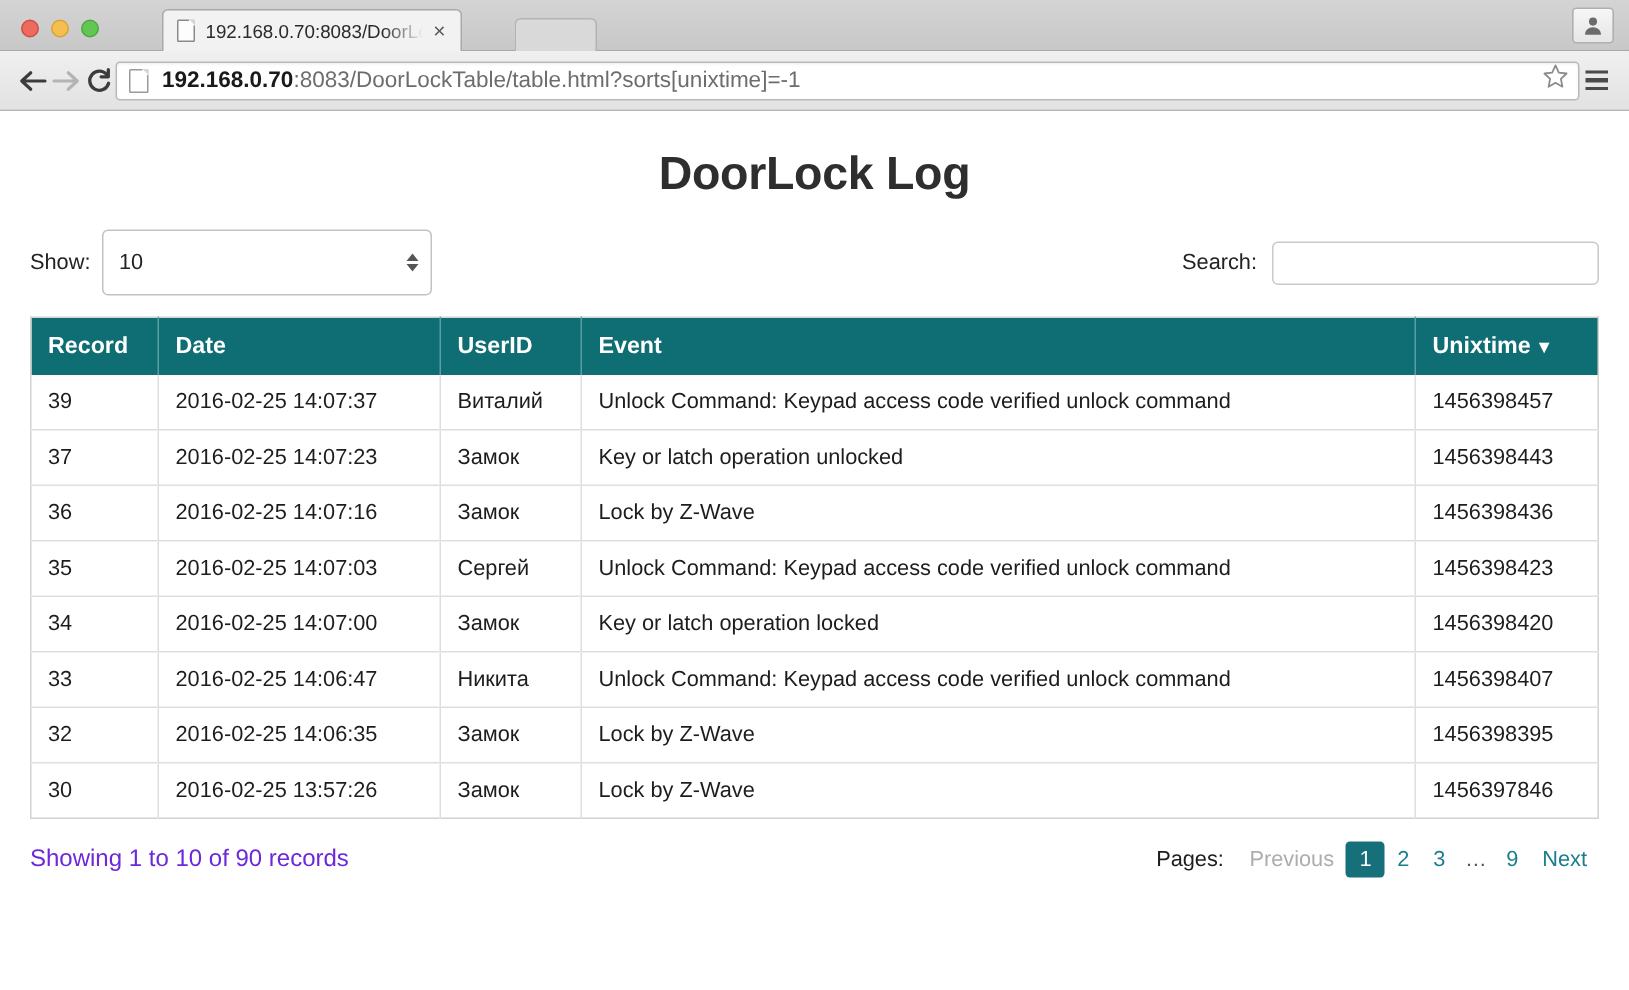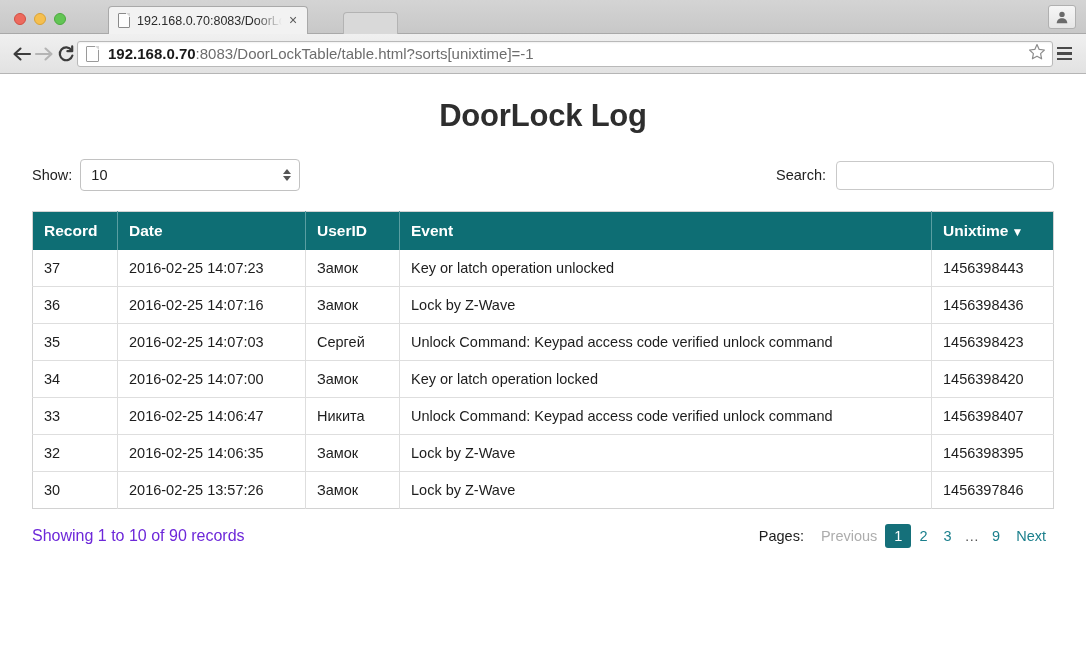--- a/index.html
+++ b/index.html
@@ -135,21 +135,21 @@
   .omni-url .rest { color: #6d6d6d; }
   .star { flex: 0 0 auto; cursor: pointer; }
   .menu-btn {
     width: 22px; height: 22px; flex: 0 0 auto;
     display: flex; flex-direction: column; justify-content: center;
     align-items: center; gap: 3px; cursor: pointer;
   }
   .menu-btn i { display: block; width: 15px; height: 2.5px; background: #4a4a4a; }
 
   
-  .page { padding: 0 32px; }
+  .page { padding: 0 20px; }
 
   .page-title {
     text-align: center;
     font-size: 31px;
     font-weight: bold;
     color: #2e2e2e;
     margin: 24px 0 0 0;
     letter-spacing: -0.2px;
   }
 
@@ -157,21 +157,21 @@
     display: flex; align-items: center;
     margin-top: 26px;
     height: 30px;
   }
   .show-label, .search-label {
     font-size: 14.5px; color: #222;
   }
   .select-wrap {
     position: relative;
     margin-left: 8px;
-    width: 220px; height: 32px;
+    width: 220px; height: 44px;
   }
   .select-box {
     width: 100%; height: 100%;
     background: #fff;
     border: 1px solid #c2c2c2;
     border-radius: 4px;
     font-size: 14.5px; color: #222;
     display: flex; align-items: center;
     padding: 0 26px 0 10px;
     cursor: pointer;
@@ -370,20 +370,27 @@
         <tr>
           <th><span>Record</span></th>
           <th><span>Date</span></th>
           <th><span>UserID</span></th>
           <th><span>Event</span></th>
           <th><span>Unixtime</span><span class="sort-arrow">▼</span></th>
         </tr>
       </thead>
       <tbody id="log-body">
           <tr>
+            <td>39</td>
+            <td>2016-02-25 14:07:37</td>
+            <td>Виталий</td>
+            <td>Unlock Command: Keypad access code verified unlock command</td>
+            <td>1456398457</td>
+          </tr>
+          <tr>
             <td>37</td>
             <td>2016-02-25 14:07:23</td>
             <td>Замок</td>
             <td>Key or latch operation unlocked</td>
             <td>1456398443</td>
           </tr>
           <tr>
             <td>36</td>
             <td>2016-02-25 14:07:16</td>
             <td>Замок</td>

